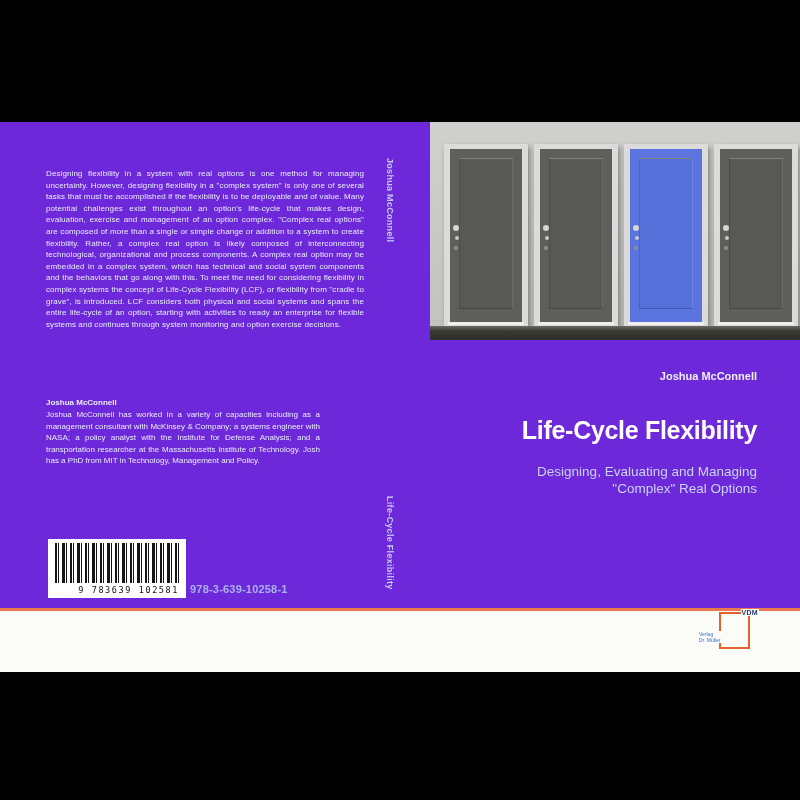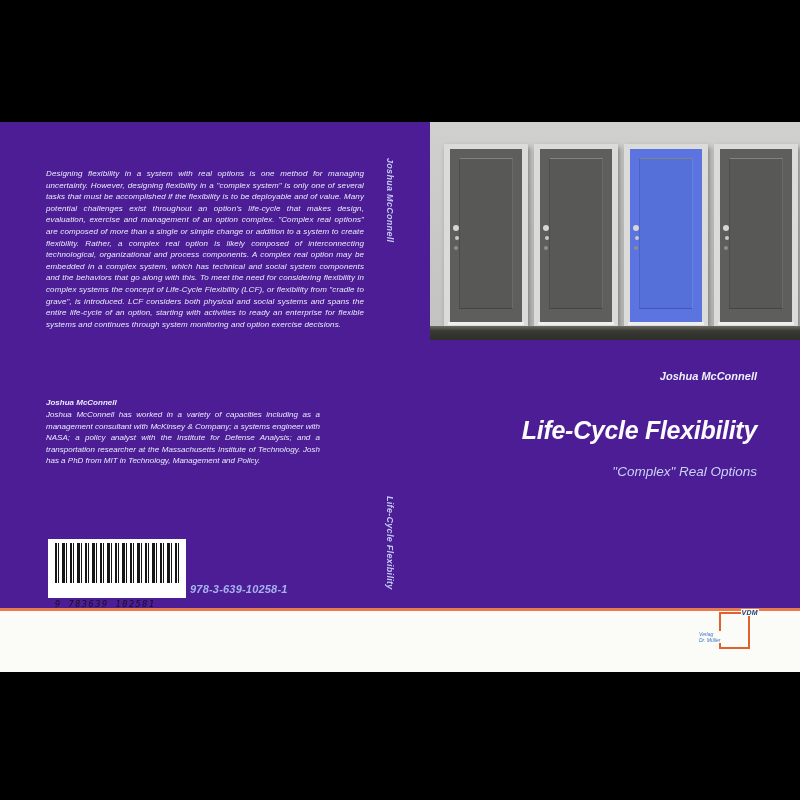--- a/index.html
+++ b/index.html
@@ -1,21 +1,21 @@
 <!DOCTYPE html>
 <html><head>
 <meta charset="utf-8">
 <style>
   html,body{margin:0;padding:0;}
   body{width:800px;height:800px;background:#000;position:relative;overflow:hidden;
        font-family:"Liberation Sans",sans-serif;}
   .page{position:absolute;inset:0;background:#000;}
 
   
-  .cover{position:absolute;left:0;top:122px;width:800px;height:550px;background:#4c1d95;font-style:italic;}
+  .cover{position:absolute;left:0;top:122px;width:800px;height:550px;background:#6d28d9;}
   .accent-line{position:absolute;left:0;top:486px;width:800px;height:3px;background:#e97a4e;}
   .white-band{position:absolute;left:0;top:489px;width:800px;height:61px;background:#fbfbf8;}
 
   
   .photo{position:absolute;left:430px;top:0;width:370px;height:218px;
          background:linear-gradient(180deg,#d0d0ce 0%,#c7c7c5 60%,#c2c2c0 100%);overflow:hidden;}
   .floor{position:absolute;left:0;bottom:0;width:100%;height:14px;
          background:linear-gradient(180deg,#6a6a62 0%,#3a3a34 35%,#2e2e2a 100%);}
   .door{position:absolute;top:22px;width:84px;height:182px;background:#dbdbd9;
         box-shadow:2px 3px 5px rgba(40,40,40,.45);}
@@ -35,22 +35,22 @@
   .bio{position:absolute;left:46px;top:275px;width:274px;font-size:8px;line-height:11.4px;
        color:#e9ecfb;text-align:justify;}
   .bio-heading{font-weight:bold;display:block;margin-bottom:1px;}
 
   
   .barcode{position:absolute;left:48px;top:417px;width:138px;height:59px;background:#fff;
            box-sizing:border-box;padding:4px 7px 2px;}
   .bars{height:40px;background:repeating-linear-gradient(90deg,
         #151515 0 2px,#fff 2px 3px,#151515 3px 4px,#fff 4px 7px,
         #151515 7px 10px,#fff 10px 11px,#151515 11px 12px,#fff 12px 15px);}
-  .bdigits{margin-top:16px;font-family:"DejaVu Sans Mono",monospace;font-size:8.5px;color:#111;
-           text-align:left;letter-spacing:1.6px;white-space:nowrap;}
+  .bdigits{margin-top:2px;font-family:"DejaVu Sans Mono",monospace;font-size:8.5px;color:#111;
+           text-align:right;letter-spacing:1.6px;white-space:nowrap;}
   .isbn{position:absolute;left:190px;top:461px;font-size:11px;font-weight:bold;color:#a7b3ef;letter-spacing:.2px;}
 
   
   .spine-text{position:absolute;writing-mode:vertical-rl;color:#c2caf3;font-size:9px;font-weight:bold;
               letter-spacing:.3px;white-space:nowrap;}
   .spine-author{left:385px;top:36px;}
   .spine-title{left:385px;top:374px;}
 
   
   .front-author{position:absolute;right:43px;top:248px;font-size:11px;font-weight:bold;color:#eef1fc;}
@@ -115,20 +115,21 @@
       <div class="bdigits">9 783639 102581</div>
     </div>
     <div class="isbn">978-3-639-10258-1</div>
 
     <div class="spine-text spine-author">Joshua McConnell</div>
     <div class="spine-text spine-title">Life-Cycle Flexibility</div>
 
     <div class="front-author">Joshua McConnell</div>
     <div class="front-title">Life-Cycle Flexibility</div>
     <div class="front-subtitle">
+      <div>Designing, Evaluating and Managing</div>
       <div>"Complex" Real Options</div>
     </div>
 
     <div class="accent-line"></div>
     <div class="white-band"></div>
     <div class="logo">
       <div class="logo-square"></div>
       <div class="logo-label">VDM</div>
       <div class="logo-sub">
         <div>Verlag</div>

